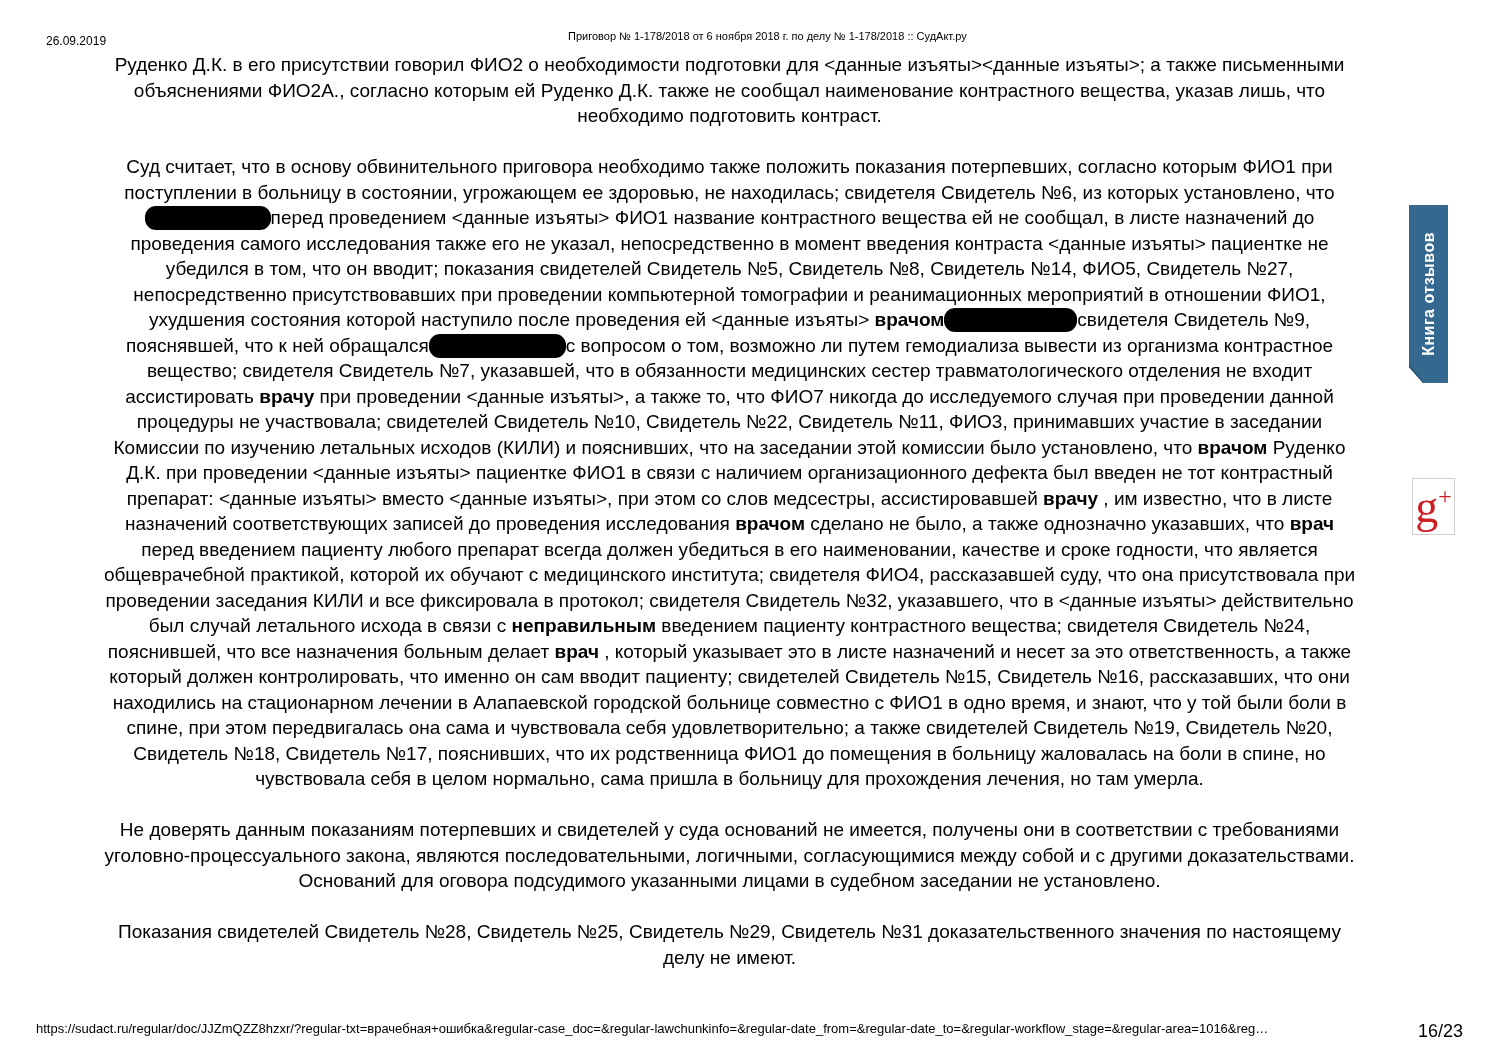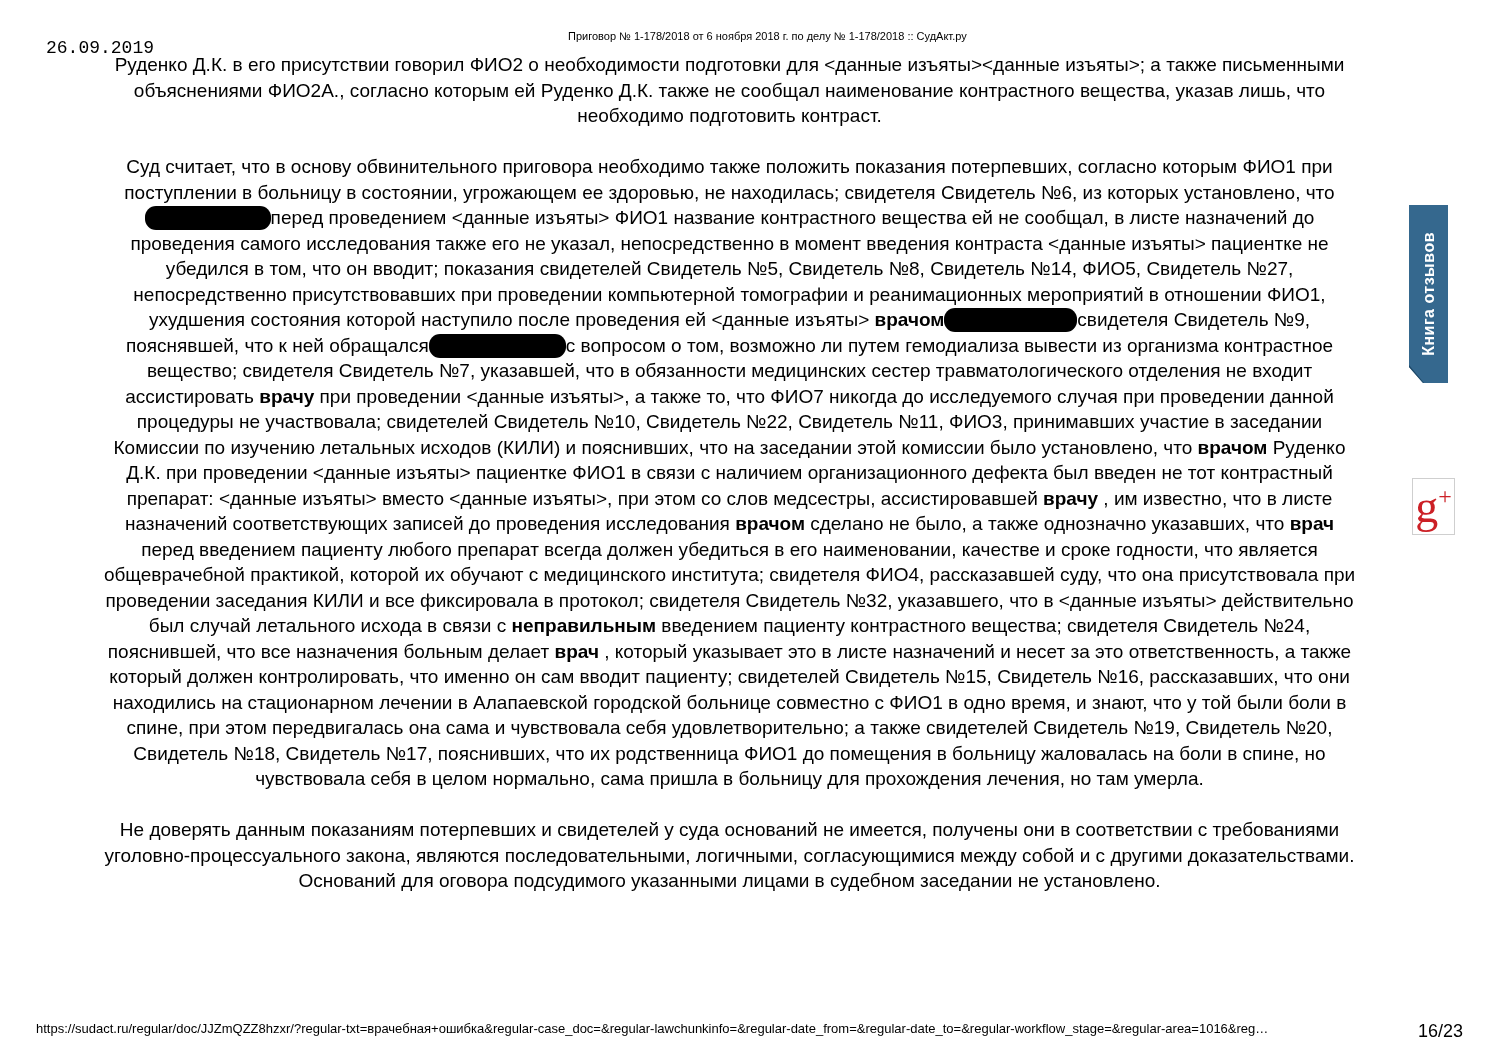--- a/index.html
+++ b/index.html
@@ -6,22 +6,22 @@
   body {
     width: 1500px; height: 1060px;
     background: #ffffff;
     position: relative;
     overflow: hidden;
     font-family: "Liberation Sans", sans-serif;
     color: #000;
   }
   
   .hdate {
-    position: absolute; left: 46px; top: 41px;
-    font-size: 18px; line-height: 15px; white-space: nowrap; font-family: Liberation Mono, monospace;
+    position: absolute; left: 46px; top: 34px;
+    font-size: 12px; line-height: 15px; white-space: nowrap;
   }
   .htitle {
     position: absolute; left: 568px; top: 29px;
     font-size: 11px; line-height: 15px; white-space: nowrap;
   }
   
   .doc {
     position: absolute; left: 97px; top: 52px;
     width: 1265px;
     font-size: 19px; line-height: 25.5px;
@@ -91,20 +91,21 @@
 
 <div>
 
   <span class="hdate">26.09.2019</span>
   <span class="htitle">Приговор № 1-178/2018 от 6 ноября 2018 г. по делу № 1-178/2018 :: СудАкт.ру</span>
 
   <article class="doc" id="doc">
       <p><span>Руденко Д.К. в его присутствии говорил ФИО2 о необходимости подготовки для &lt;данные изъяты&gt;&lt;данные изъяты&gt;; а также письменными объяснениями ФИО2А., согласно которым ей Руденко Д.К. также не сообщал наименование контрастного вещества, указав лишь, что необходимо подготовить контраст.</span></p>
       <p><span>Суд считает, что в основу обвинительного приговора необходимо также положить показания потерпевших, согласно которым ФИО1 при поступлении в больницу в состоянии, угрожающем ее здоровью, не находилась; свидетеля Свидетель №6, из которых установлено, что </span><span class="redact" style="width: 126px; height: 24px;"></span><span>перед проведением &lt;данные изъяты&gt; ФИО1 название контрастного вещества ей не сообщал, в листе назначений до проведения самого исследования также его не указал, непосредственно в момент введения контраста &lt;данные изъяты&gt; пациентке не убедился в том, что он вводит; показания свидетелей Свидетель №5, Свидетель №8, Свидетель №14, ФИО5, Свидетель №27, непосредственно присутствовавших при проведении компьютерной томографии и реанимационных мероприятий в отношении ФИО1, ухудшения состояния которой наступило после проведения ей &lt;данные изъяты&gt; </span><span class="b">врачом</span><span class="redact" style="width: 133px; height: 24px;"></span><span>свидетеля Свидетель №9, пояснявшей, что к ней обращался</span><span class="redact" style="width: 137px; height: 24px;"></span><span>с вопросом о том, возможно ли путем гемодиализа вывести из организма контрастное вещество; свидетеля Свидетель №7, указавшей, что в обязанности медицинских сестер травматологического отделения не входит ассистировать </span><span class="b">врачу</span><span> при проведении &lt;данные изъяты&gt;, а также то, что ФИО7 никогда до исследуемого случая при проведении данной процедуры не участвовала; свидетелей Свидетель №10, Свидетель №22, Свидетель №11, ФИО3, принимавших участие в заседании Комиссии по изучению летальных исходов (КИЛИ) и пояснивших, что на заседании этой комиссии было установлено, что </span><span class="b">врачом</span><span> Руденко Д.К. при проведении &lt;данные изъяты&gt; пациентке ФИО1 в связи с наличием организационного дефекта был введен не тот контрастный препарат: &lt;данные изъяты&gt; вместо &lt;данные изъяты&gt;, при этом со слов медсестры, ассистировавшей </span><span class="b">врачу</span><span> , им известно, что в листе назначений соответствующих записей до проведения исследования </span><span class="b">врачом</span><span> сделано не было, а также однозначно указавших, что </span><span class="b">врач</span><span> перед введением пациенту любого препарат всегда должен убедиться в его наименовании, качестве и сроке годности, что является общеврачебной практикой, которой их обучают с медицинского института; свидетеля ФИО4, рассказавшей суду, что она присутствовала при проведении заседания КИЛИ и все фиксировала в протокол; свидетеля Свидетель №32, указавшего, что в &lt;данные изъяты&gt; действительно был случай летального исхода в связи с </span><span class="b">неправильным</span><span> введением пациенту контрастного вещества; свидетеля Свидетель №24, пояснившей, что все назначения больным делает </span><span class="b">врач</span><span> , который указывает это в листе назначений и несет за это ответственность, а также который должен контролировать, что именно он сам вводит пациенту; свидетелей Свидетель №15, Свидетель №16, рассказавших, что они находились на стационарном лечении в Алапаевской городской больнице совместно с ФИО1 в одно время, и знают, что у той были боли в спине, при этом передвигалась она сама и чувствовала себя удовлетворительно; а также свидетелей Свидетель №19, Свидетель №20, Свидетель №18, Свидетель №17, пояснивших, что их родственница ФИО1 до помещения в больницу жаловалась на боли в спине, но чувствовала себя в целом нормально, сама пришла в больницу для прохождения лечения, но там умерла.</span></p>
       <p><span>Не доверять данным показаниям потерпевших и свидетелей у суда оснований не имеется, получены они в соответствии с требованиями уголовно-процессуального закона, являются последовательными, логичными, согласующимися между собой и с другими доказательствами. Оснований для оговора подсудимого указанными лицами в судебном заседании не установлено.</span></p>
+      <p><span>Показания свидетелей Свидетель №28, Свидетель №25, Свидетель №29, Свидетель №31 доказательственного значения по настоящему делу не имеют.</span></p>
     </article>
 
   <div class="feedback-tab" style="background: rgb(53, 104, 142);">
     <span class="feedback-label">Книга отзывов</span>
   </div>
 
   <a class="gplus" style="color: rgb(204, 32, 38);">
       <span class="g">g</span>
       <span class="plus">+</span>
     </a>

